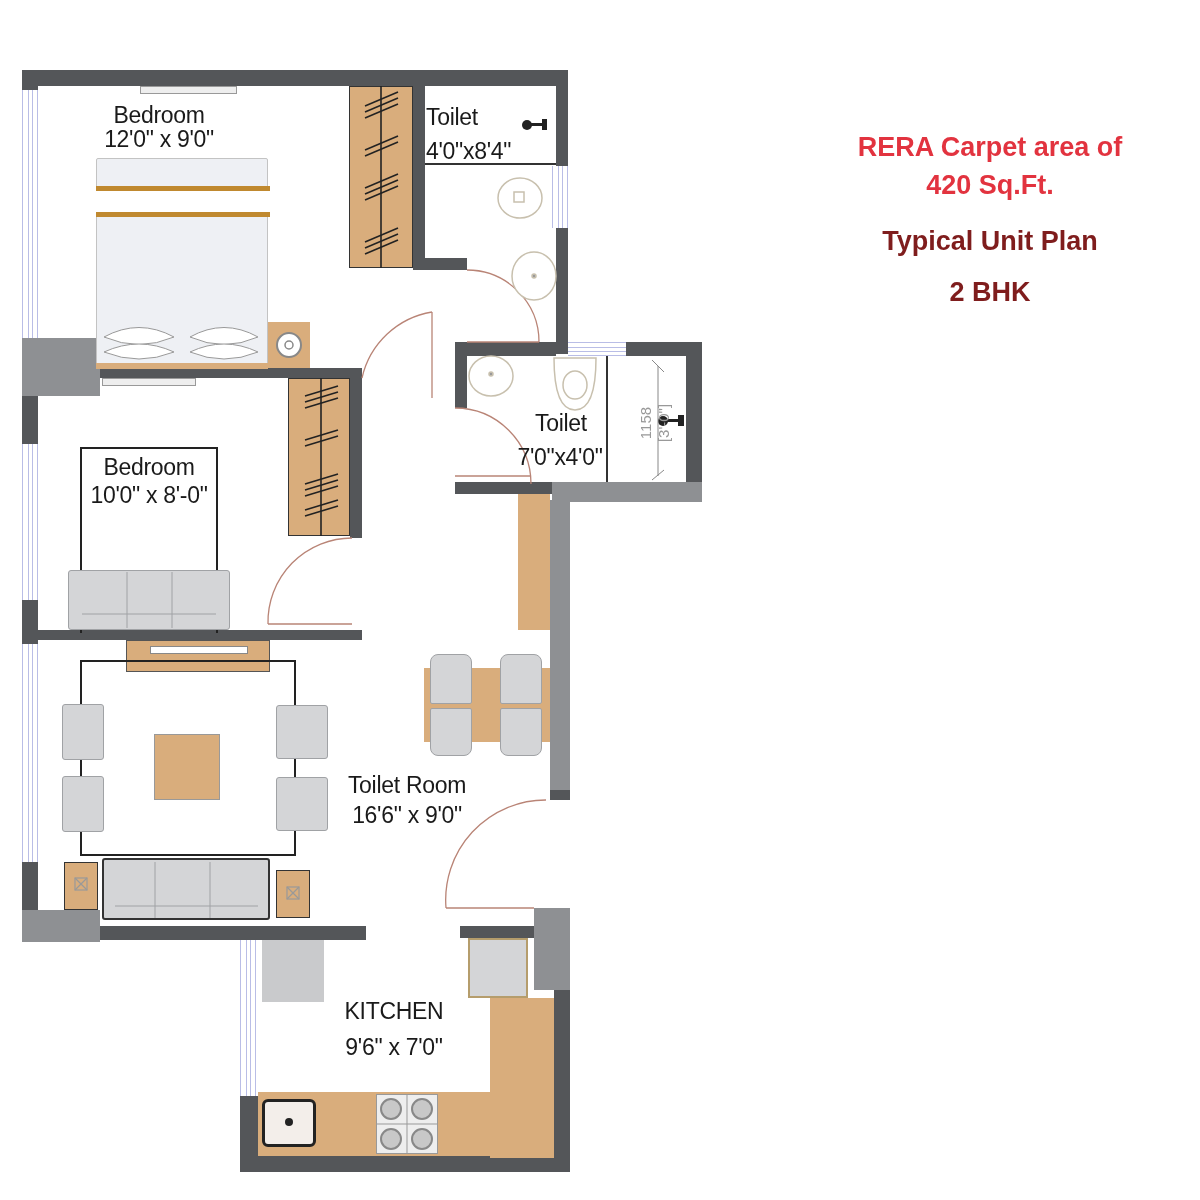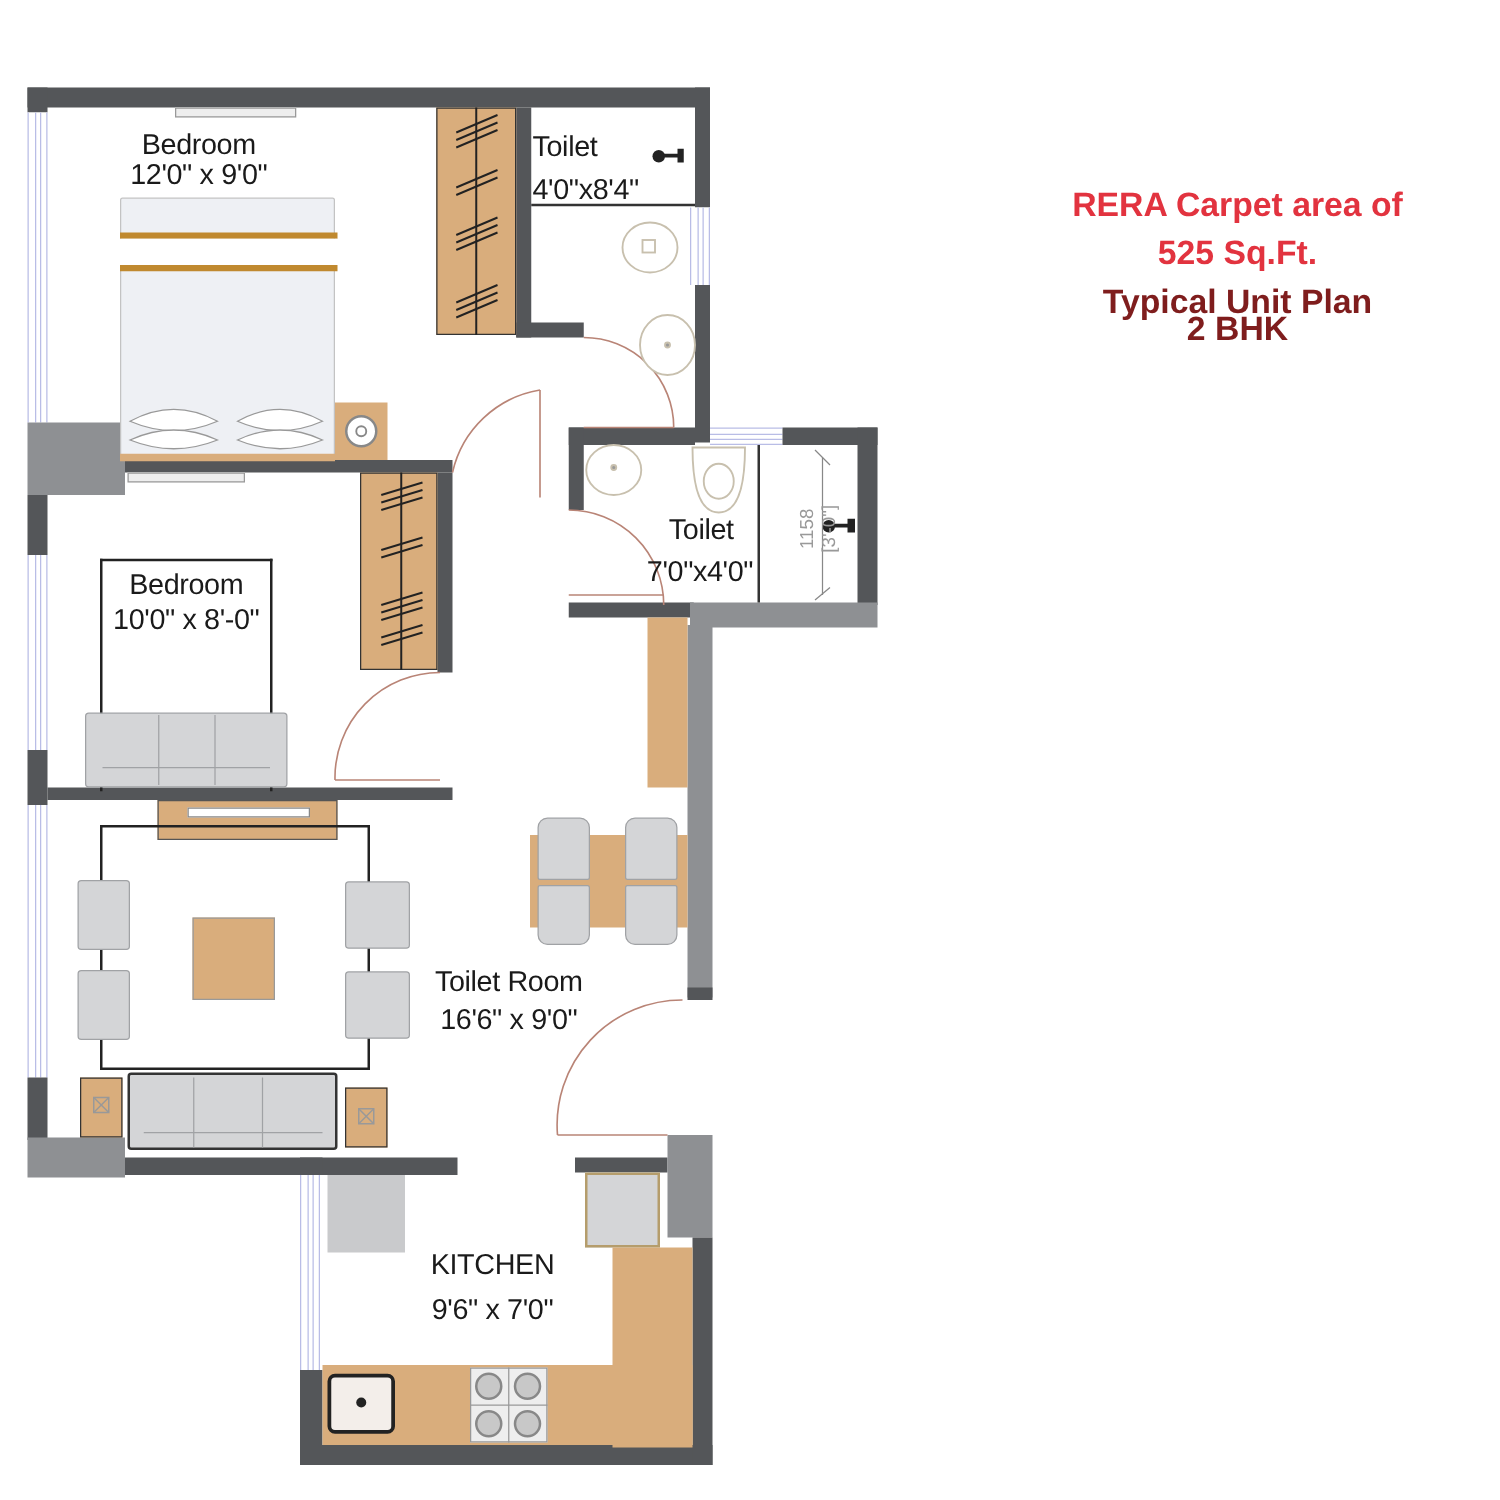--- a/index.html
+++ b/index.html
@@ -9,31 +9,31 @@
   .wall-light { position: absolute; background: #8e9093; }
   .win { position: absolute; background: #ffffff; border-left: 1px solid #b9bde6; border-right: 1px solid #b9bde6; box-sizing: border-box; }
   .win::before { content: ""; position: absolute; top: 0; bottom: 0; left: 33%; border-left: 1px solid #b9bde6; }
   .win::after { content: ""; position: absolute; top: 0; bottom: 0; left: 66%; border-left: 1px solid #b9bde6; }
   .winh { position: absolute; background: #ffffff; border-top: 1px solid #b9bde6; border-bottom: 1px solid #b9bde6; box-sizing: border-box; }
   .winh::before { content: ""; position: absolute; left: 0; right: 0; top: 33%; border-top: 1px solid #b9bde6; }
   .winh::after { content: ""; position: absolute; left: 0; right: 0; top: 66%; border-top: 1px solid #b9bde6; }
   .wood { position: absolute; background: #d9ad7c; }
   .grey-fur { position: absolute; background: #d4d5d7; border: 1px solid #a0a2a5; box-sizing: border-box; border-radius: 3px; }
   .label { position: absolute; color: #1a1a1a; font-size: 23px; line-height: 26px; text-align: center; white-space: nowrap; letter-spacing: -0.3px; }
-  .title-red { position: absolute; color: #e2333f; font-weight: bold; font-size: 27px; line-height: 34px; text-align: center; width: 380px; margin-top: 17px; }
+  .title-red { position: absolute; color: #e2333f; font-weight: bold; font-size: 27px; line-height: 34px; text-align: center; width: 380px; }
   .title-dark { position: absolute; color: #7f1d1d; font-weight: bold; font-size: 27px; line-height: 34px; text-align: center; width: 380px; }
   svg.overlay { position: absolute; left: 0; top: 0; width: 1200px; height: 1200px; pointer-events: none; }
 </style>
 </head>
 <body>
 
 <div class="title-red" style="left:800px; top:130px;">RERA Carpet area of</div>
-<div class="title-red" style="left:800px; top:168px;">525 Sq.Ft.</div>
+<div class="title-red" style="left:800px; top:168px;">420 Sq.Ft.</div>
 <div class="title-dark" style="left:800px; top:224px;">Typical Unit Plan</div>
-<div class="title-dark" style="left:800px; top:246px;">2 BHK</div>
+<div class="title-dark" style="left:800px; top:275px;">2 BHK</div>
 
 <div class="abs" style="left:0; top:0; width:800px; height:1200px;">
 
   <div class="wall" style="left:22px; top:70px; width:546px; height:16px;"></div>
 
   <div class="wall" style="left:22px; top:70px; width:16px; height:20px;"></div>
   <div class="win" style="left:22px; top:90px; width:16px; height:248px;"></div>
   <div class="wall-light" style="left:22px; top:338px; width:78px; height:58px;"></div>
   <div class="wall" style="left:22px; top:396px; width:16px; height:48px;"></div>
   <div class="win" style="left:22px; top:444px; width:16px; height:156px;"></div>

